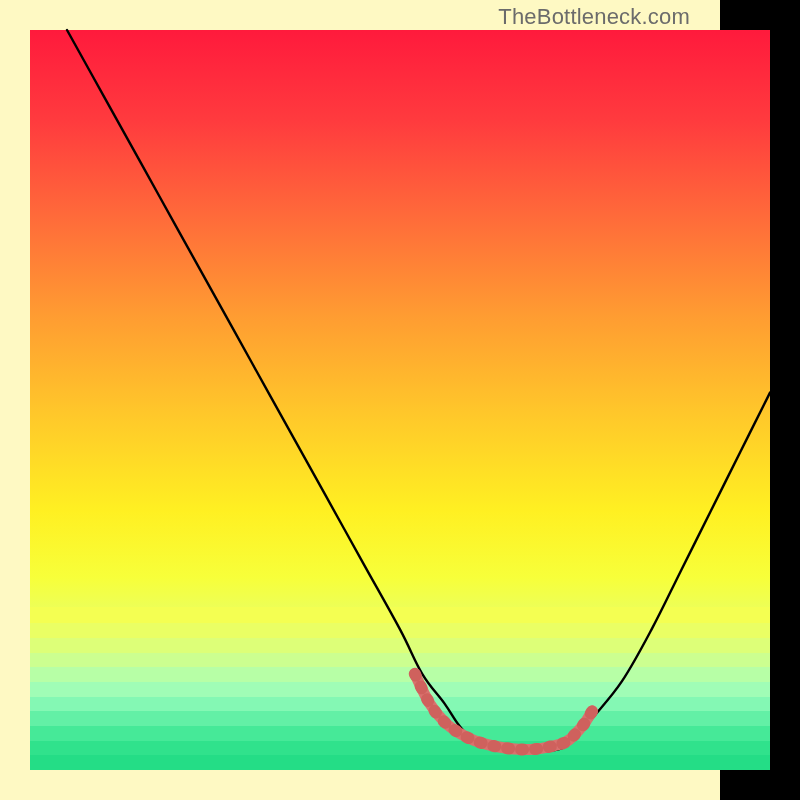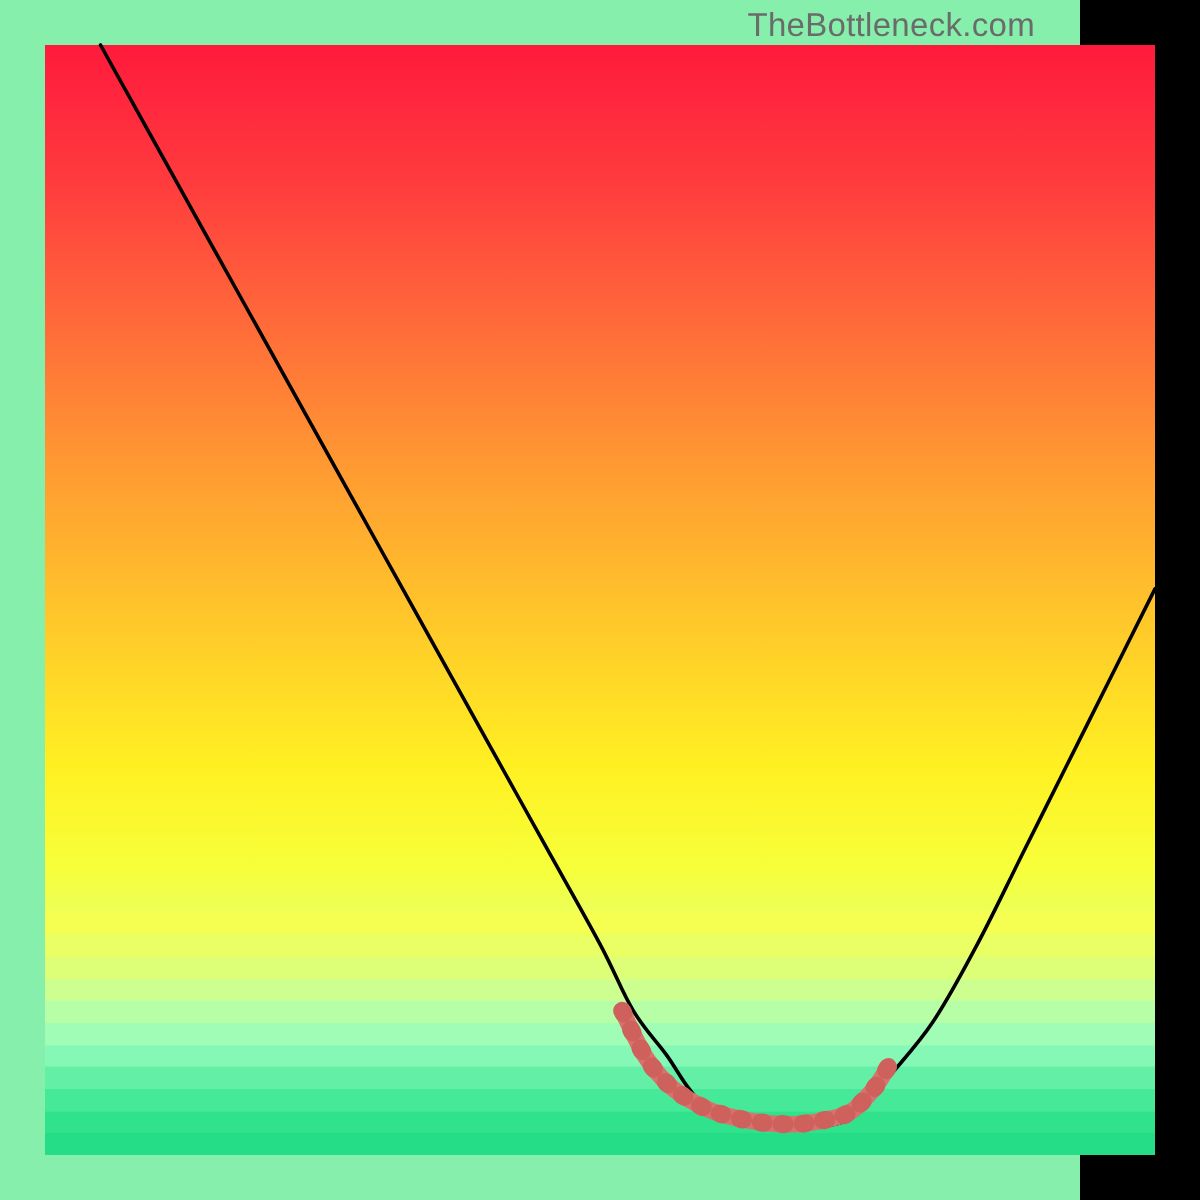--- a/index.html
+++ b/index.html
@@ -8,21 +8,21 @@
     width: 800px;
     height: 800px;
     background: #000;
     overflow: hidden;
     font-family: Arial, Helvetica, sans-serif;
   }
   .frame {
     position: relative;
     width: 720px;
     height: 800px;
-    background: #86efac;
+    background: #fef9c3;
   }
   .plot-area {
     position: absolute;
     left: 30px;
     top: 30px;
     width: 740px;
     height: 740px;
     background: linear-gradient(
       to bottom,
       #ff1a3c 0%,

